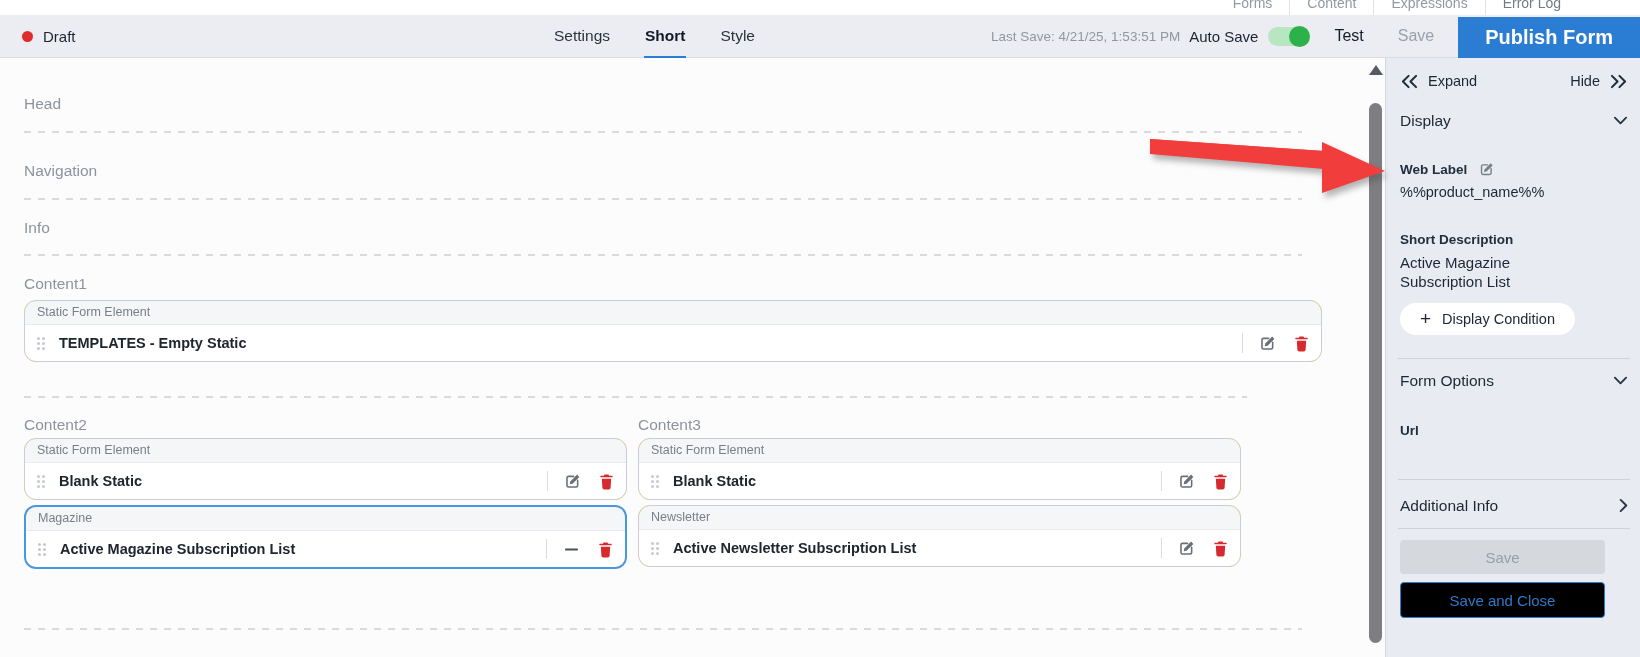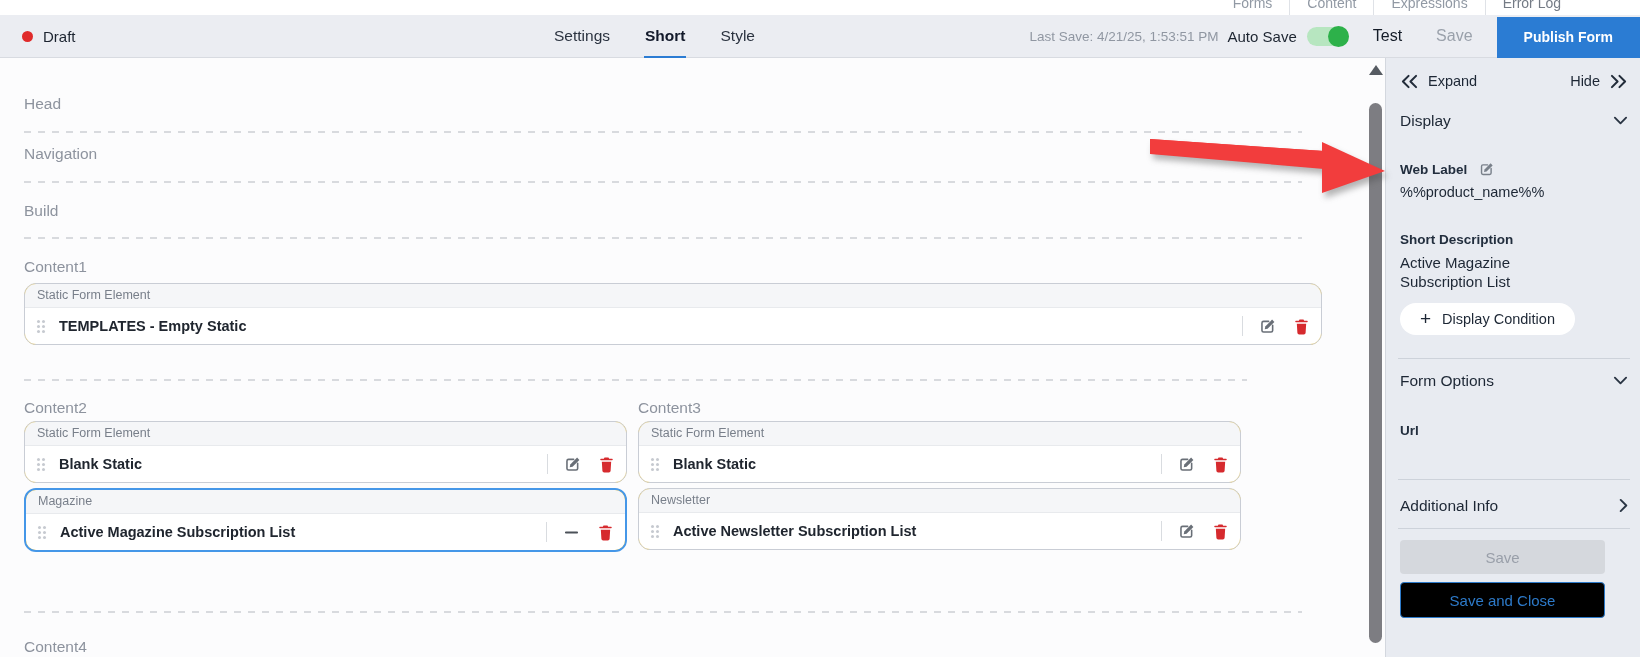--- a/index.html
+++ b/index.html
@@ -25,31 +25,31 @@
     border-bottom:3px solid transparent;box-sizing:border-box;padding:0 1px;cursor:default;}
   .ctab.active{color:#12192a;font-weight:700;border-bottom-color:#2b7cd3;}
   .right-cluster{position:absolute;right:0;top:0;height:42px;display:flex;align-items:center;}
   .last-save{font-size:13.5px;color:#9097a2;margin-right:9px;white-space:nowrap;}
   .autosave-label{font-size:15px;color:#1c2430;margin-right:10px;white-space:nowrap;}
   .toggle{position:relative;width:42px;height:21px;margin-right:24px;}
   .toggle-track{position:absolute;left:0;top:1px;width:42px;height:19px;border-radius:10px;background:#b7e6c0;}
   .toggle-knob{position:absolute;right:0;top:0;width:21px;height:21px;border-radius:50%;background:#2db14a;}
   .hdr-test{font-size:16px;color:#141c28;font-weight:500;margin-right:34px;}
   .hdr-save{font-size:16px;color:#9aa1ab;margin-right:24px;}
-  .publish-btn{height:41px;padding:16px 27px;background:#2b7cd3;color:#ffffff;font-size:14px;
+  .publish-btn{height:41px;padding:16px 27px;background:#2b7cd3;color:#ffffff;font-size:20px;
     font-weight:600;display:flex;align-items:center;border:none;margin-top:2px;}
 
   
   .canvas{position:absolute;left:0;top:58px;width:1385px;height:599px;background:#fcfcfd;
     padding-left:24px;box-sizing:border-box;overflow:hidden;}
   .sec-label{font-size:15.5px;line-height:18px;color:#8d939e;}
   .dashed{height:2px;background:repeating-linear-gradient(90deg,#d8dade 0 7px,transparent 7px 14px);}
   .w-full{width:1278px;} .w-mid{width:1223px;}
   .lbl-head{margin-top:37px;} .dash1{margin-top:18px;}
-  .lbl-nav{margin-top:12px;}  .dash2{margin-top:18px;}
+  .lbl-nav{margin-top:29px;}  .dash2{margin-top:18px;}
   .lbl-logo{margin-top:19px;} .dash3{margin-top:17px;}
   .lbl-c1{margin-top:19px;}
   .card{background:#eab308;border:1px solid #c9cdd5;border-radius:12px;box-sizing:border-box;overflow:hidden;}
   .card.selected{border:2px solid #4597e8;}
   .card-header{background:#f5f6f8;border-bottom:1px solid #e8eaed;padding:3px 12px 4px;
     font-size:12.5px;color:#787f8a;line-height:16px;}
   .card-row{height:36px;display:flex;align-items:center;padding:0 10px 0 12px;background:#ffffff;}
   .drag{display:grid;grid-template-columns:repeat(2,3px);grid-auto-rows:3px;gap:2px;margin-right:14px;}
   .drag i{background:#c6cad0;border-radius:50%;}
   .card-title{font-size:14.5px;font-weight:600;color:#20262f;flex:1;white-space:nowrap;overflow:hidden;}
@@ -147,21 +147,21 @@
       <span class="hdr-save">Save</span>
       <button class="publish-btn">Publish Form</button>
     </div>
   </div>
 
   <div class="canvas">
     <div class="sec-label lbl-head">Head</div>
     <div class="dashed w-full dash1"></div>
     <div class="sec-label lbl-nav">Navigation</div>
     <div class="dashed w-full dash2"></div>
-    <div class="sec-label lbl-logo">Build</div>
+    <div class="sec-label lbl-logo">Info</div>
     <div class="dashed w-full dash3"></div>
 
     <div class="sec-label lbl-c1">Content1</div>
     <div class="card card1">
       <div class="card-header">Static Form Element</div>
       <div class="card-row">
         <span class="drag">
             <i></i>
             <i></i>
             <i></i>

